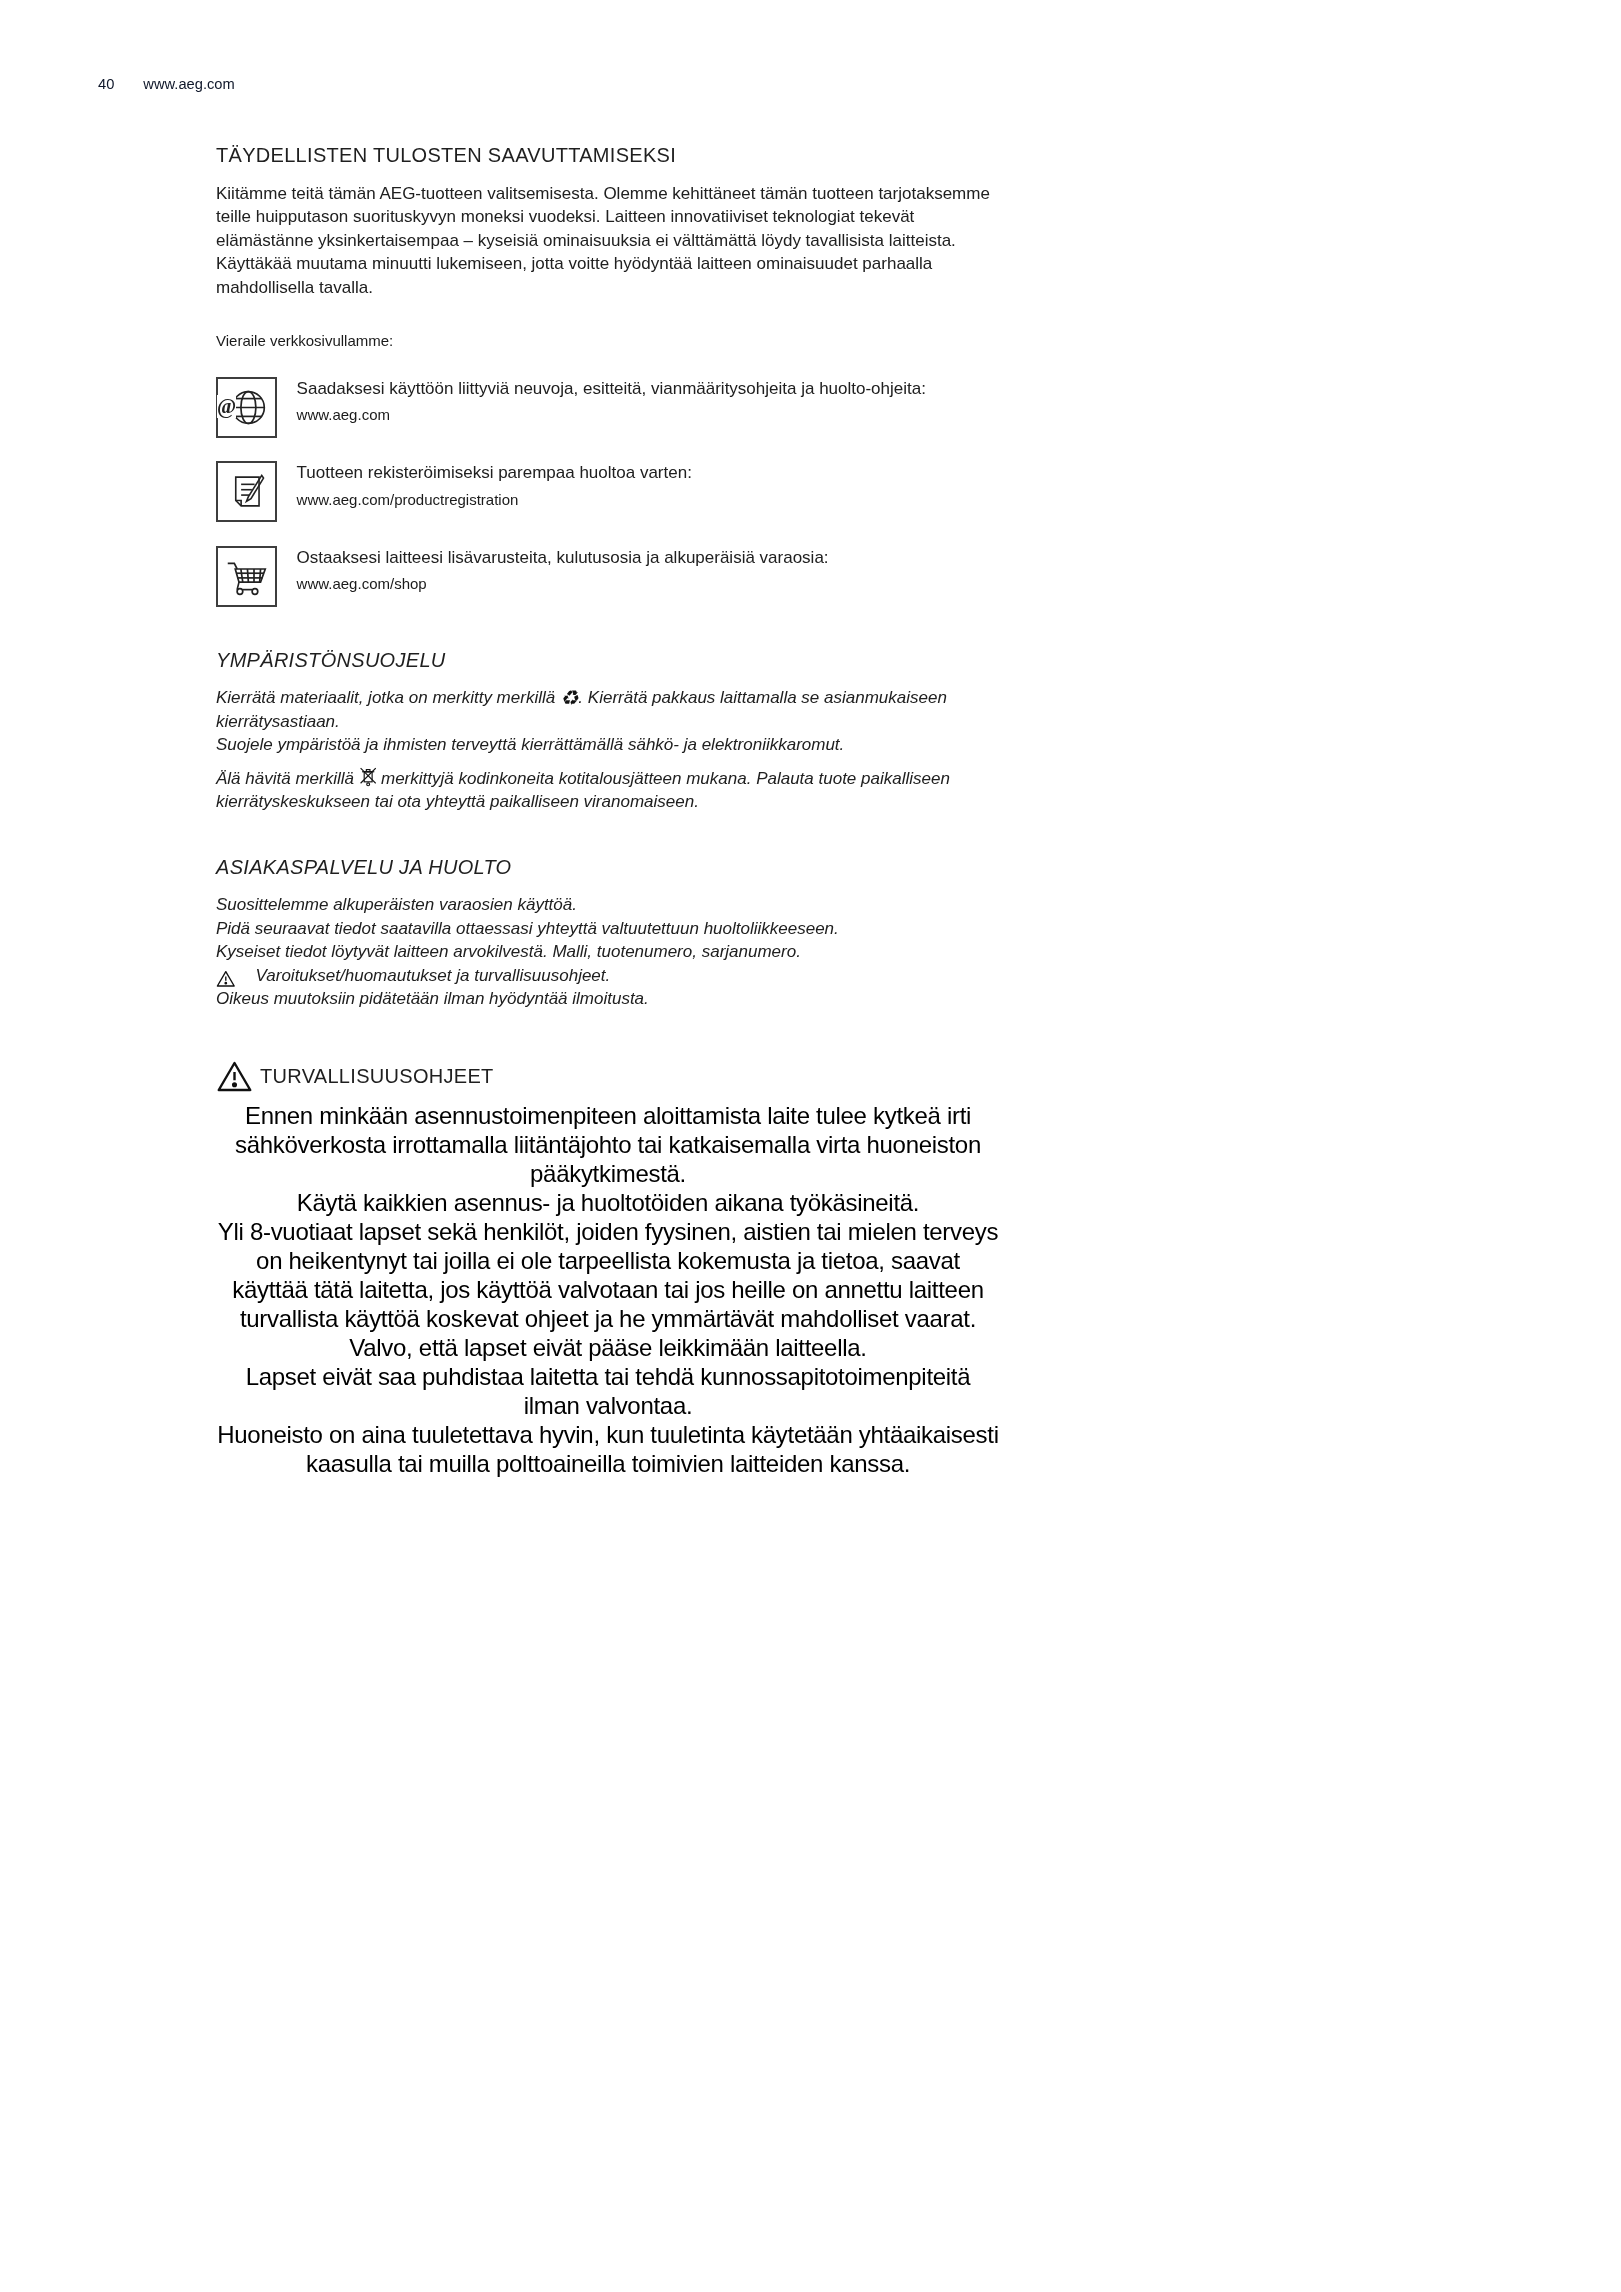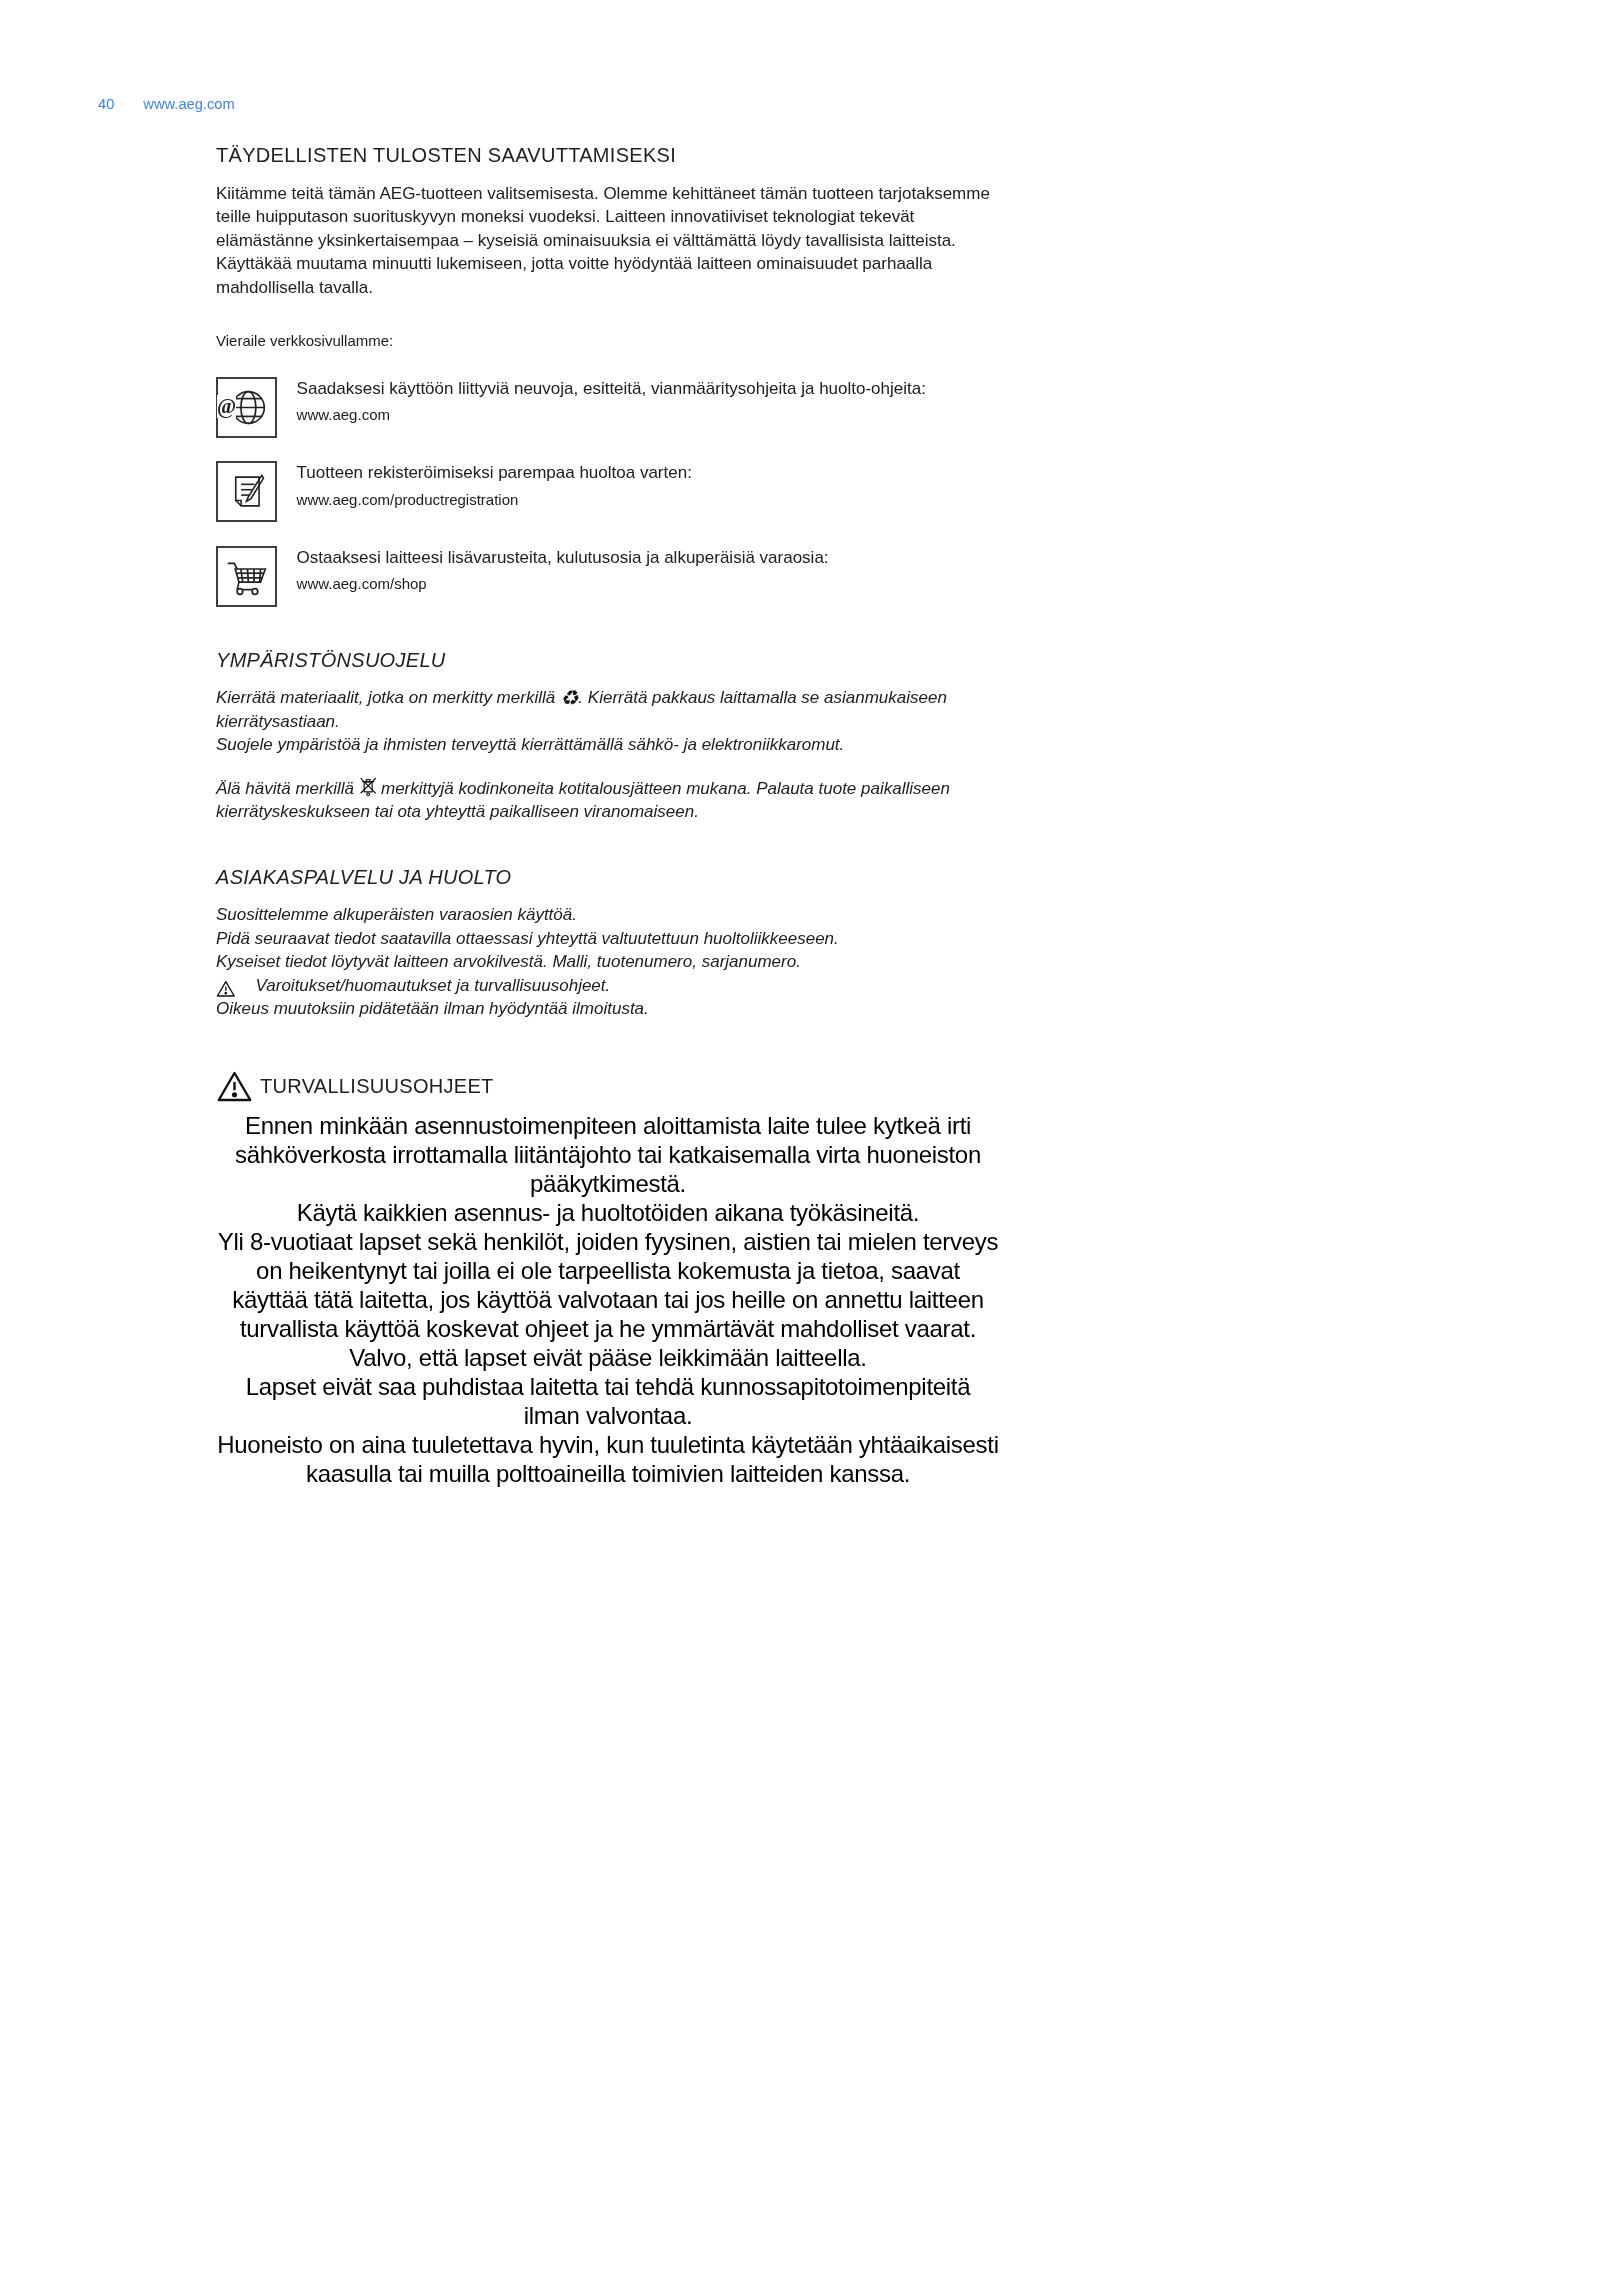--- a/index.html
+++ b/index.html
@@ -7,27 +7,27 @@
     position: relative;
     width: 1621px;
     height: 2293px;
     background: #ffffff;
     font-family: "Liberation Sans", sans-serif;
     color: #1b1b1b;
     overflow: hidden;
   }
   .page-header {
     position: absolute;
-    top: 96px;
+    top: 76px;
     left: 98px;
     display: flex;
     align-items: baseline;
     gap: 29px;
     font-size: 14.7px;
-    color: #3b82f6;
+    color: #0f172a;
   }
   .content {
     position: absolute;
     left: 216px;
     top: 139px;
     width: 784px;
   }
   .section-heading {
     font-size: 20px;
     font-weight: 400;
@@ -75,21 +75,21 @@
     font-size: 20.6px;
     font-weight: 700;
     color: #222;
     background: #fff;
     line-height: 1;
     padding: 1px 0;
   }
   .resource-text p { margin: 0; }
   .resource-text .link { margin-top: 2.9px; }
   .section { margin-top: 37px; font-style: italic; }
-  .env-para3 { margin-top: 19px; }
+  .env-para3 { margin-top: 9px; }
   .recycle-glyph {
     font-size: 20.6px;
     line-height: 1;
     vertical-align: -2px;
     color: #111;
   }
   .inline-icon { vertical-align: -3.9px; }
   .service-warning-row {
     display: flex;
     align-items: flex-end;

